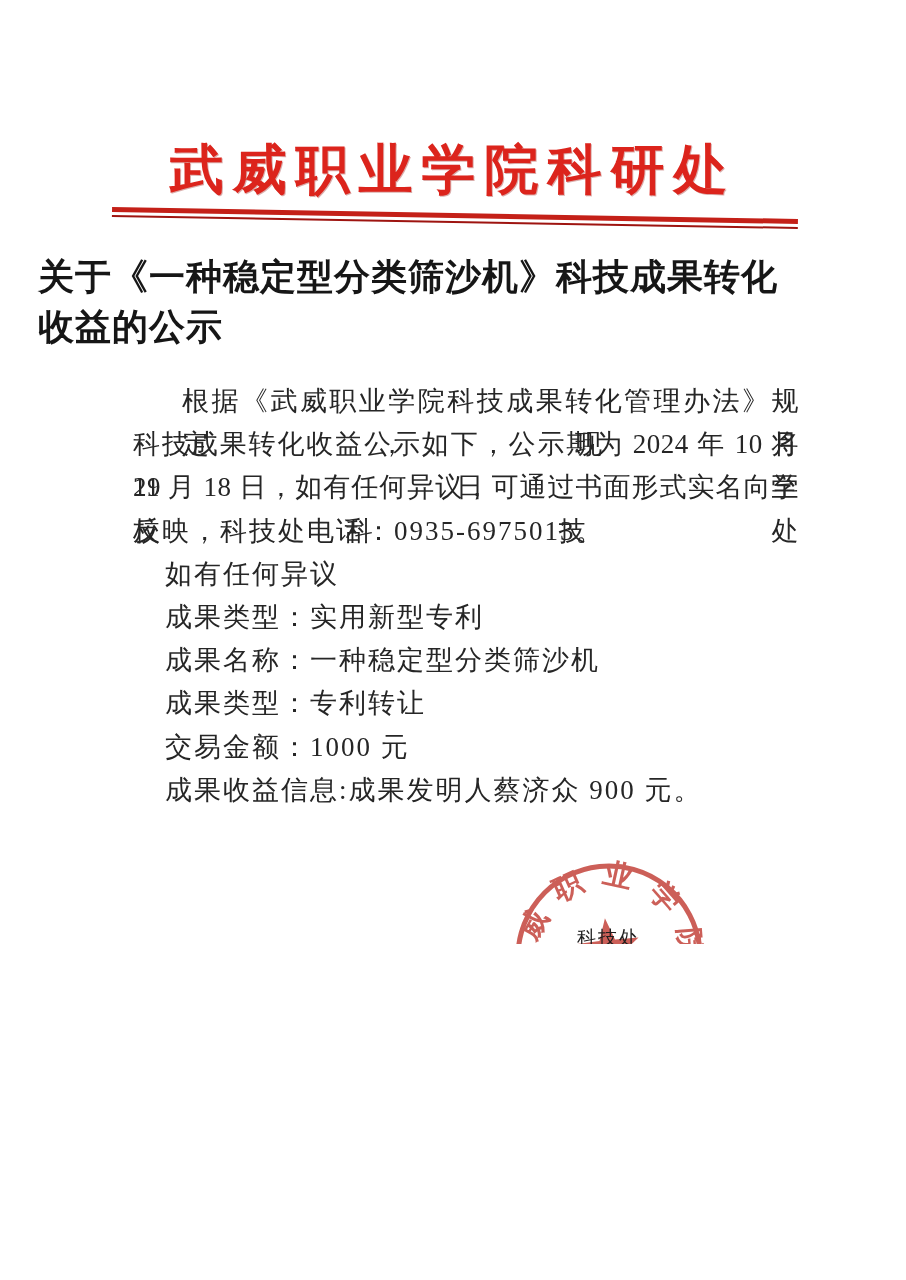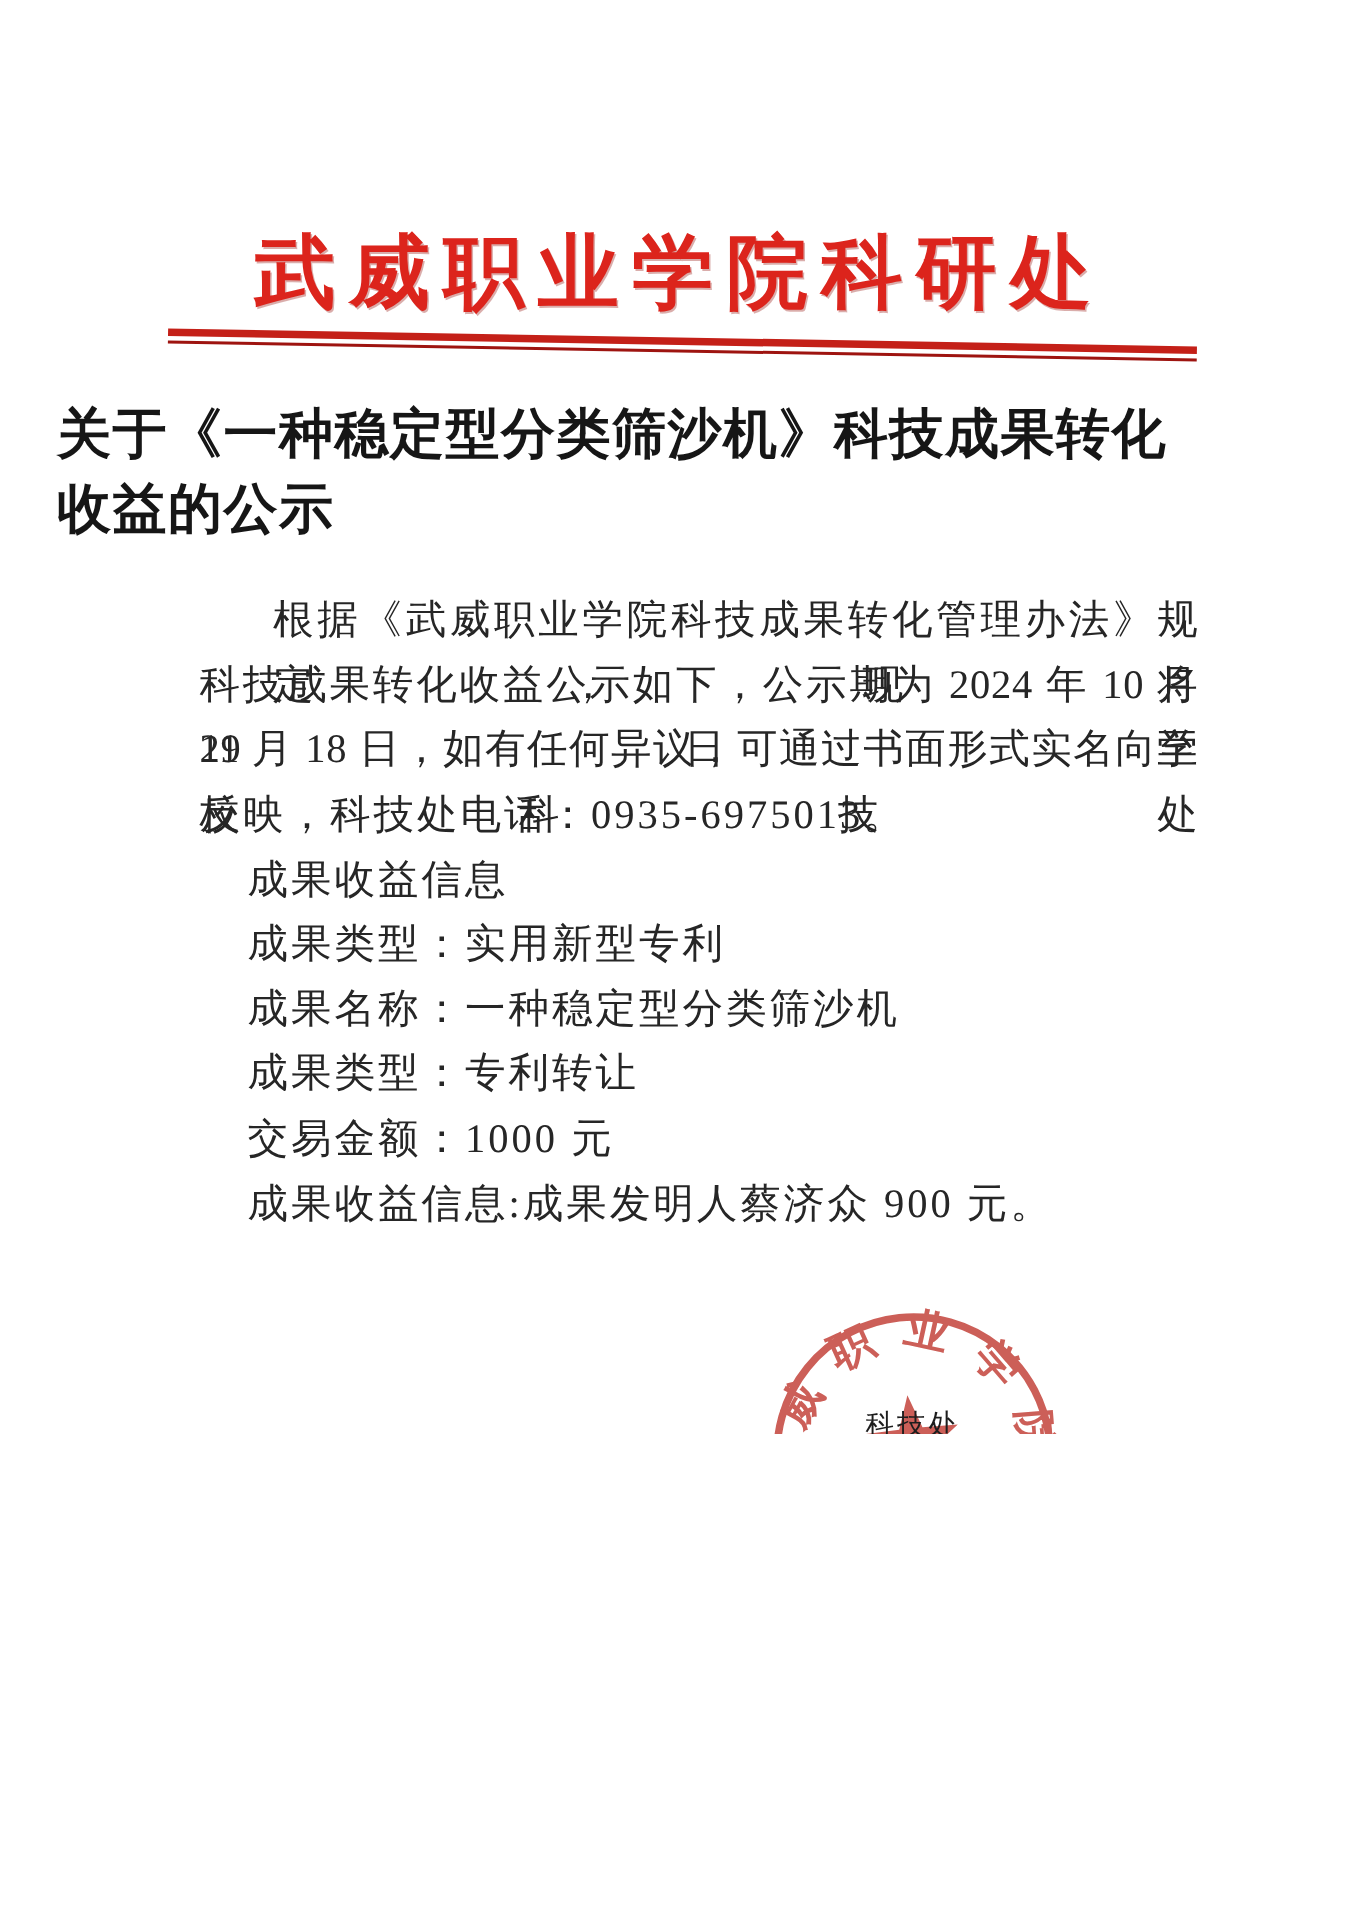--- a/index.html
+++ b/index.html
@@ -5,21 +5,21 @@
   html, body {
     margin: 0;
     padding: 0;
     background: #ffffff;
     font-family: "Liberation Serif", "DejaVu Serif", serif;
   }
   .page {
     position: relative;
     width: 906px;
     height: 944px;
-    margin: 12px auto;
+    margin: 0 auto;
     background: #ffffff;
     overflow: hidden;
   }
   
   .org-name {
     position: absolute;
     top: 134px;
     left: 0;
     width: 100%;
     text-align: center;
@@ -133,21 +133,21 @@
   <div class="doc-title">
     <div>关于《一种稳定型分类筛沙机》科技成果转化</div>
     <div>收益的公示</div>
   </div>
 
   <div class="body-block">
     <div class="bline just first-indent">根据《武威职业学院科技成果转化管理办法》规定，现将</div>
     <div class="bline just">科技成果转化收益公示如下，公示期为 2024 年 10 月 29 日至</div>
     <div class="bline just">11 月 18 日，如有任何异议，可通过书面形式实名向学校科技处</div>
     <div class="bline" style="letter-spacing:2px;">反映，科技处电话：0935-6975013。</div>
-    <div class="bline info">成果收益信息</div>
+    <div class="bline info">如有任何异议</div>
     <div class="bline info">成果类型：实用新型专利</div>
     <div class="bline info">成果名称：一种稳定型分类筛沙机</div>
     <div class="bline info">成果类型：专利转让</div>
     <div class="bline info">交易金额：1000 元</div>
     <div class="bline info">成果收益信息:成果发明人蔡济众 900 元。</div>
   </div>
 
   <svg class="seal" viewBox="0 0 196 196" xmlns="http://www.w3.org/2000/svg">
     <g transform="rotate(-6 98 98)" fill="#c64a42" stroke="none">
       <circle cx="98" cy="98" r="91" fill="none" stroke="#c64a42" stroke-width="5"></circle>

